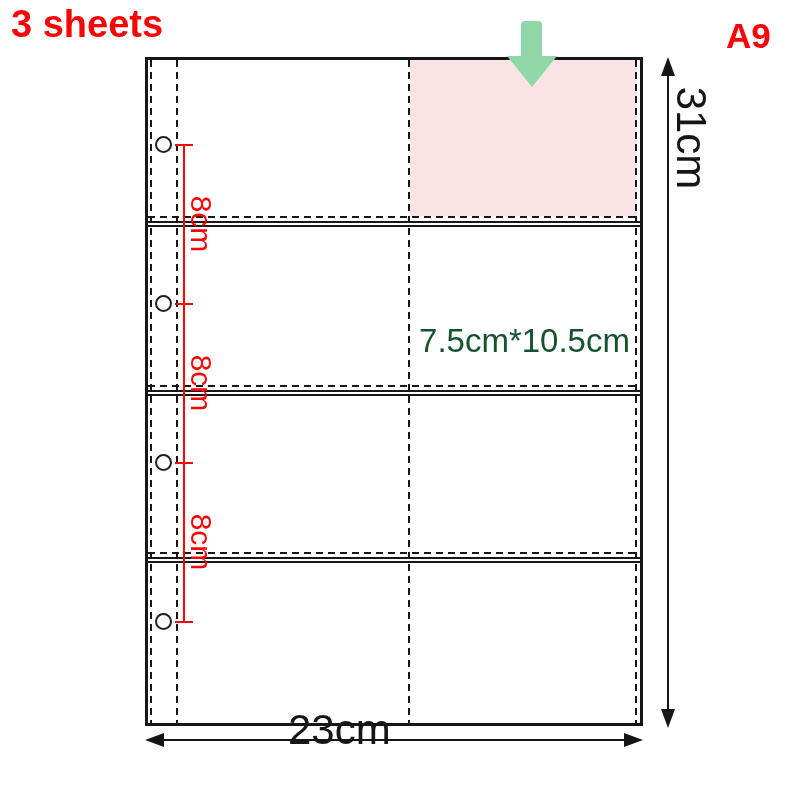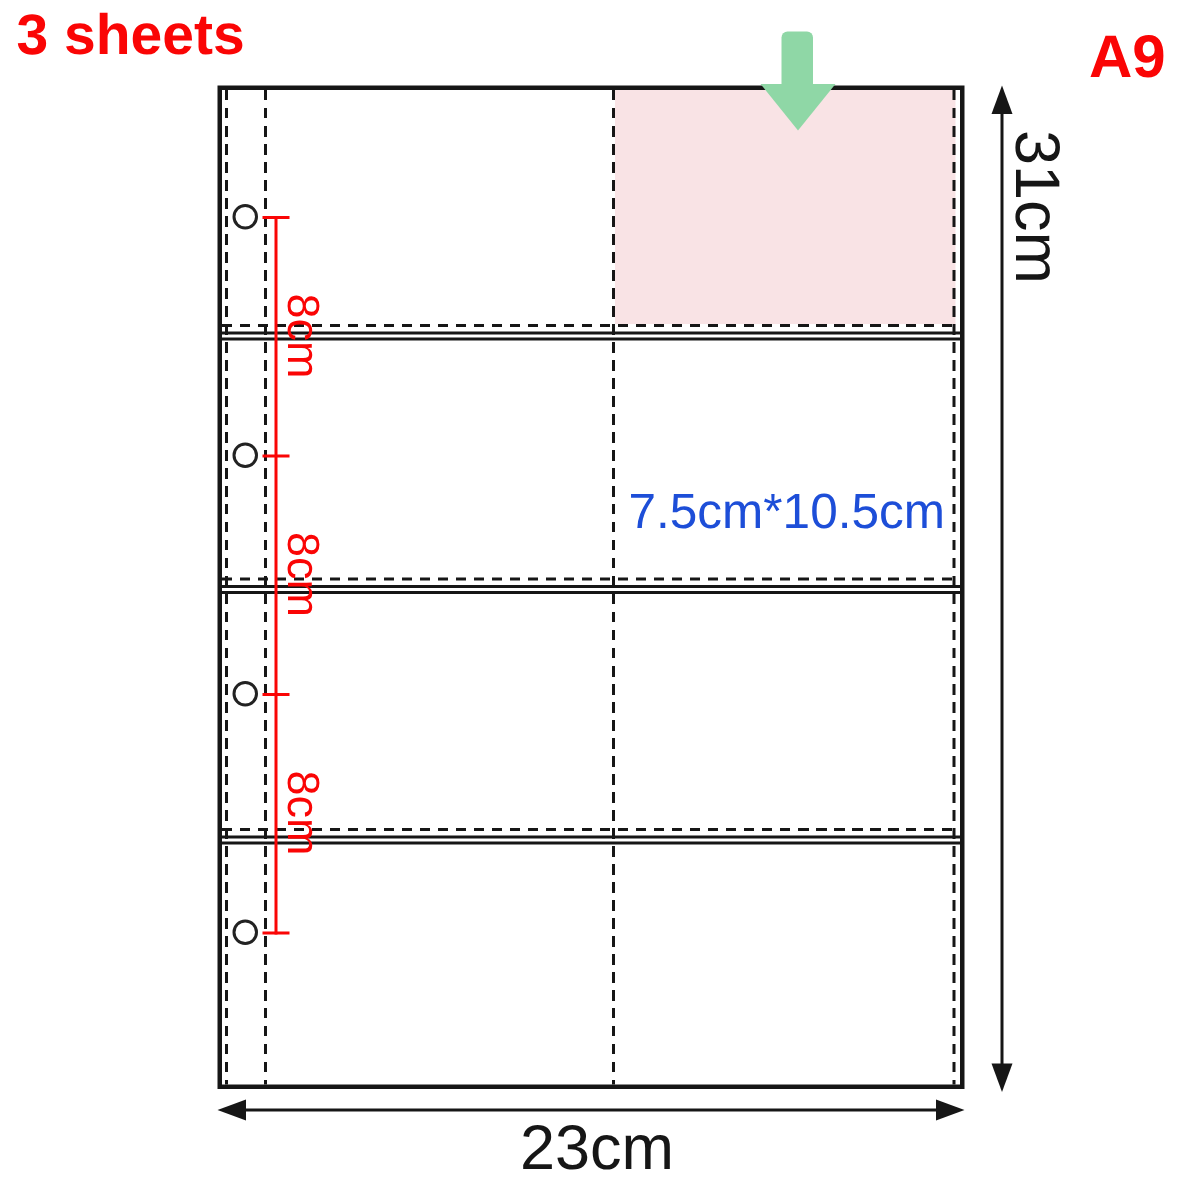--- a/index.html
+++ b/index.html
@@ -7,21 +7,21 @@
     position:relative;width:800px;height:800px;background:#ffffff;overflow:hidden;
     font-family:"Liberation Sans", sans-serif;
   }
   
   .sheet-count{
     position:absolute;left:11px;top:3px;
     font-size:38px;font-weight:700;color:#fa0505;white-space:nowrap;
   }
   .size-code{
     position:absolute;left:726px;top:16px;
-    font-size:40px;font-weight:700;color:#fa0505;white-space:nowrap;
+    font-size:35px;font-weight:700;color:#fa0505;white-space:nowrap;
   }
   
   .sheet{
     position:absolute;left:145px;top:57px;width:498px;height:669px;
     border:3px solid #161616;box-sizing:border-box;background:#ffffff;
   }
   .vdash{
     position:absolute;top:0;bottom:0;width:2px;
     background:repeating-linear-gradient(to bottom,#161616 0 7px,transparent 7px 12px);
   }
@@ -44,21 +44,21 @@
   .redline{position:absolute;left:35px;top:86px;width:2px;height:477px;background:#fa0505;}
   .redtick{position:absolute;left:27px;width:18px;height:2px;background:#fa0505;}
   .spacing-label{
     position:absolute;left:18px;width:70px;height:30px;
     display:flex;align-items:center;justify-content:center;
     transform:rotate(90deg);
     font-size:30px;color:#fa0505;white-space:nowrap;
   }
   .pocket-size{
     position:absolute;left:262px;top:262px;width:229px;
-    text-align:center;font-size:33px;color:#1d4ed8;white-space:nowrap;
+    text-align:center;font-size:33px;color:#14532d;white-space:nowrap;
   }
   
   .g-stem{
     position:absolute;left:521px;top:21px;width:21px;height:37px;
     background:#8fd7a6;border-radius:4px 4px 0 0;z-index:5;
   }
   .g-head{
     position:absolute;left:507px;top:56px;width:0;height:0;z-index:5;
     border-left:25px solid transparent;border-right:25px solid transparent;
     border-top:31px solid #8fd7a6;
@@ -71,22 +71,22 @@
   .height-label{
     position:absolute;left:619px;top:116px;width:144px;height:44px;
     display:flex;align-items:center;justify-content:center;
     transform:rotate(90deg);
     font-size:42px;color:#161616;white-space:nowrap;
   }
   .h-shaft{position:absolute;left:158px;top:739px;width:472px;height:2px;background:#161616;}
   .ah-left{left:145px;top:733px;border-top:7px solid transparent;border-bottom:7px solid transparent;border-right:19px solid #161616;}
   .ah-right{left:624px;top:733px;border-top:7px solid transparent;border-bottom:7px solid transparent;border-left:19px solid #161616;}
   .width-label{
-    position:absolute;left:288px;top:741px;width:220px;
-    text-align:center;font-size:42px;color:#161616;white-space:nowrap;
+    position:absolute;left:288px;top:706px;width:220px;
+    text-align:left;font-size:42px;color:#161616;white-space:nowrap;
   }
 </style>
 </head>
 <body>
 
 <div class="canvas">
 
   <div class="sheet-count">3 sheets</div>
   <div class="size-code">A9</div>
 

